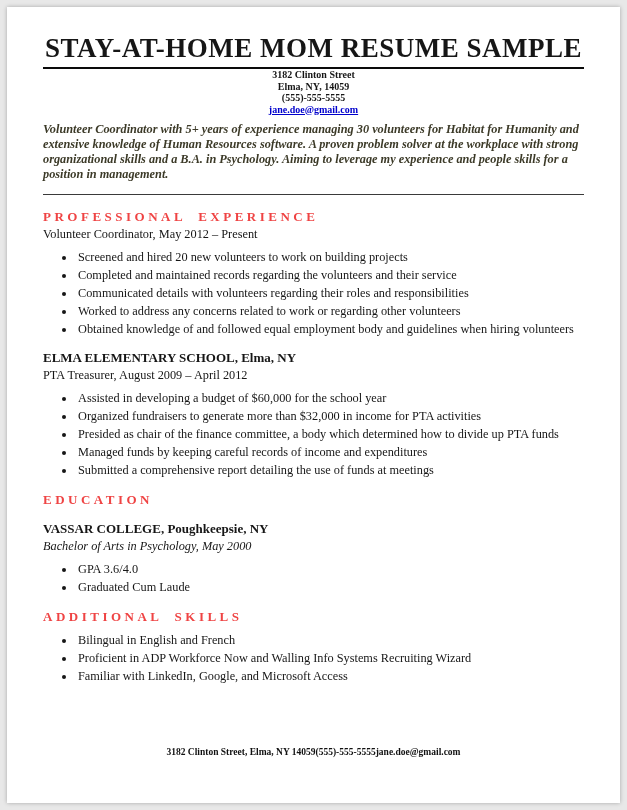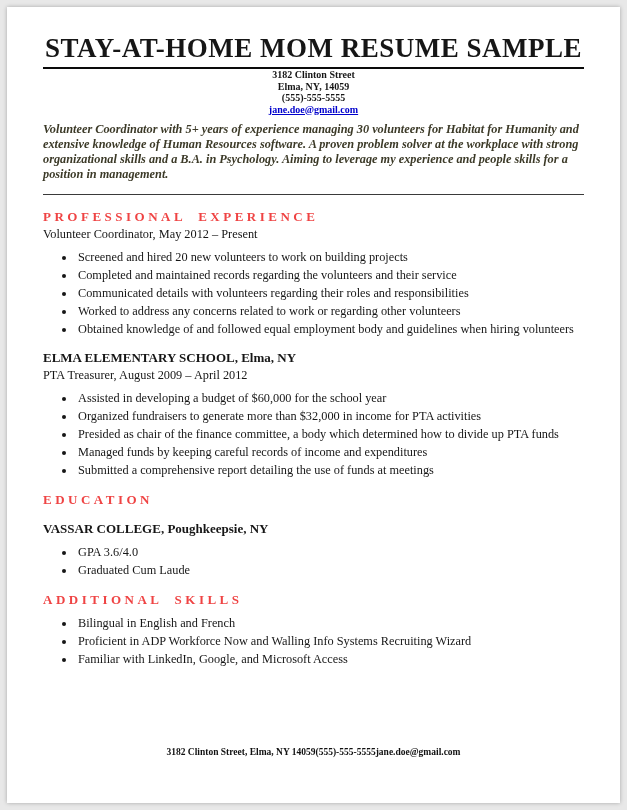--- a/index.html
+++ b/index.html
@@ -146,20 +146,21 @@
         <li>Presided as chair of the finance committee, a body which determined how to divide up PTA funds</li>
         <li>Managed funds by keeping careful records of income and expenditures</li>
         <li>Submitted a comprehensive report detailing the use of funds at meetings</li>
       </ul>
     </div>
   </section>
 
   <section>
     <h2 class="section-heading">EDUCATION</h2>
     <div class="employer">VASSAR COLLEGE, Poughkeepsie, NY</div>
+    <div class="degree">Bachelor of Arts in Psychology, May 2000</div>
     <ul class="bullet-list">
       <li>GPA 3.6/4.0</li>
       <li>Graduated Cum Laude</li>
     </ul>
   </section>
 
   <section>
     <h2 class="section-heading">ADDITIONAL SKILLS</h2>
     <ul class="bullet-list">
       <li>Bilingual in English and French</li>

